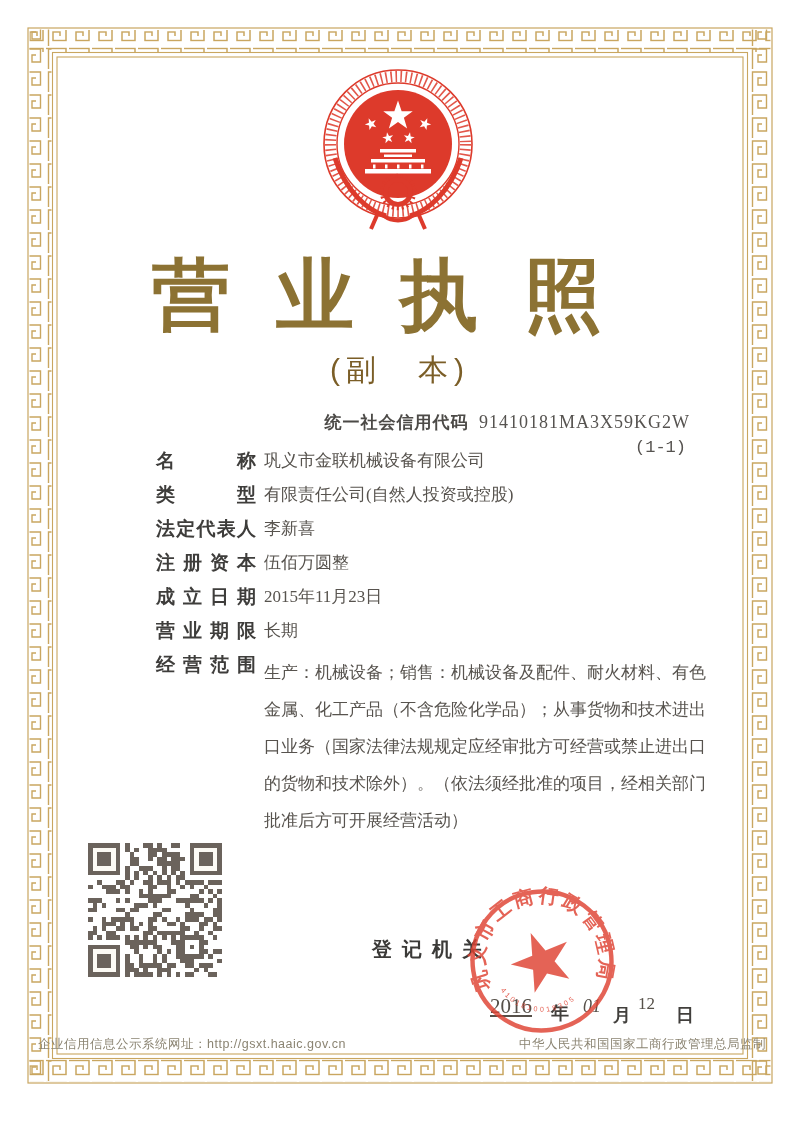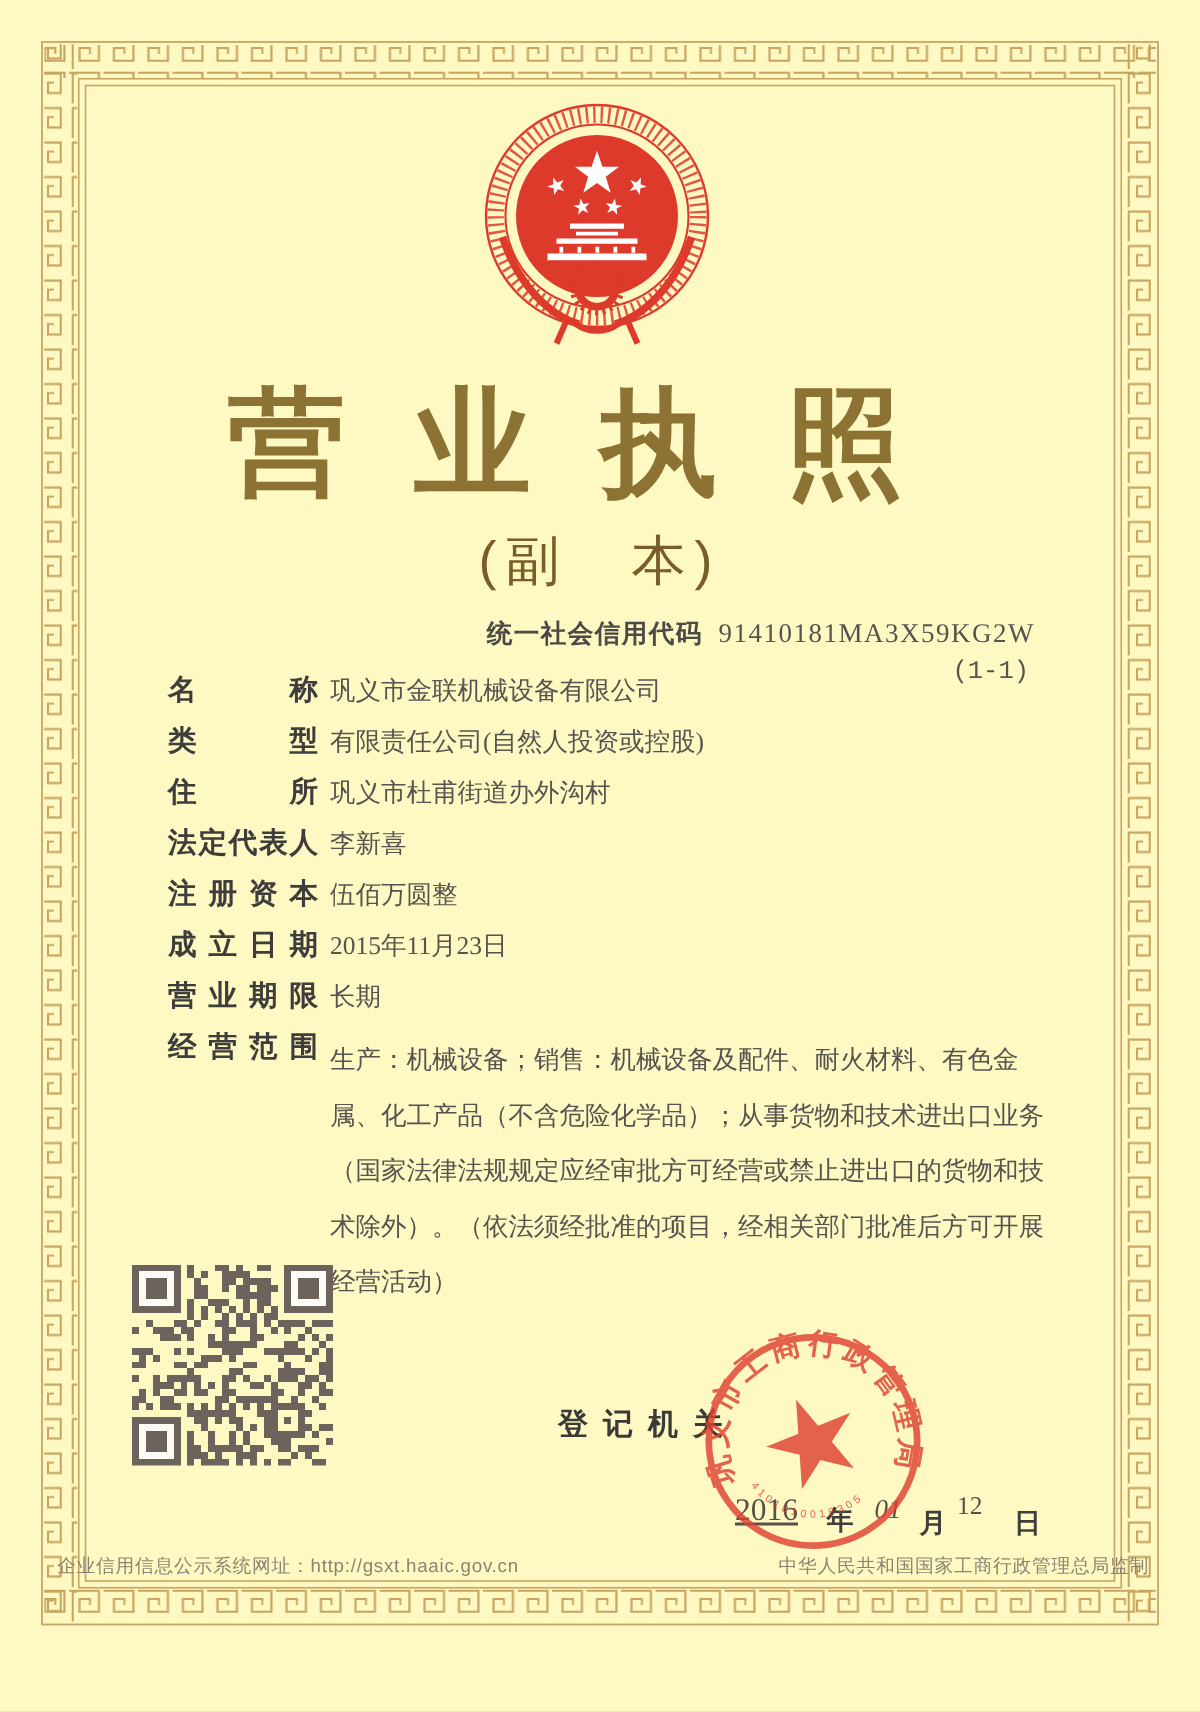--- a/index.html
+++ b/index.html
@@ -1,36 +1,36 @@
 <!DOCTYPE html>
 <html><head>
 <meta charset="utf-8">
 <style>
   html,body{margin:0;padding:0;background:#d9d5ca;}
-  .page{position:relative;width:800px;height:1141px;margin:0 auto;background:#fef9c3;
+  .page{position:relative;width:800px;height:1141px;margin:0 auto;background:#ffffff;
         overflow:hidden;font-family:"Liberation Sans",sans-serif;}
   svg{display:block;}
   .border-svg{position:absolute;left:0;top:0;pointer-events:none;}
 
   .emblem{position:absolute;left:318px;top:64px;width:160px;height:178px;}
 
   .title{position:absolute;left:0;right:0;top:244px;text-align:center;
          font-size:78px;font-weight:bold;color:#8c7233;letter-spacing:46px;white-space:nowrap;}
   .subtitle{position:absolute;left:0;right:0;top:350px;text-align:center;
-         font-size:36px;color:#7b5e27;letter-spacing:6px;}
+         font-size:30px;color:#7b5e27;letter-spacing:6px;}
 
   .codeblock{position:absolute;right:110px;top:398px;text-align:right;line-height:22px;margin-top:13px;}
   .code-label{font-size:17px;font-weight:bold;color:#4c4a47;letter-spacing:1px;}
   .code-value{font-size:18px;color:#565350;font-family:"Liberation Serif",serif;margin-left:6px;letter-spacing:1px;}
   .copy-note{font-size:17px;color:#565350;font-family:Liberation Mono, monospace;padding-right:4px;margin-top:3px;}
 
   .fields{position:absolute;left:112px;top:450px;width:600px;}
   .frow{display:flex;margin-bottom:12px;}
   .flabel{flex:none;width:100px;font-size:19px;font-weight:bold;color:#3e3d3b;
-          text-align:justify;text-align-last:justify;line-height:22px;}
+          text-align:justify;text-align-last:justify;line-height:22px;margin-left:44px;}
   .fvalue{margin-left:8px;width:490px;font-size:17px;color:#57534e;line-height:22px;
           font-family:"Liberation Serif",serif;}
   .frow.scope .fvalue{line-height:37px;}
 
   .qr{position:absolute;left:88px;top:843px;width:134px;height:134px;}
 
   .reg-label{position:absolute;left:372px;top:936px;font-size:20px;font-weight:bold;
              letter-spacing:10px;color:#3b3a38;white-space:nowrap;}
 
   .date-part{position:absolute;white-space:nowrap;}
@@ -119,24 +119,20 @@
   </div>
 
   <div class="fields">
     <div class="frow">
       <span class="flabel">名称</span>
       <span class="fvalue">巩义市金联机械设备有限公司</span>
     </div>
     <div class="frow">
       <span class="flabel">类型</span>
       <span class="fvalue">有限责任公司(自然人投资或控股)</span>
-    </div>
-    <div class="frow">
-      <span class="flabel">住所</span>
-      <span class="fvalue">巩义市杜甫街道办外沟村</span>
     </div>
     <div class="frow">
       <span class="flabel">法定代表人</span>
       <span class="fvalue">李新喜</span>
     </div>
     <div class="frow">
       <span class="flabel">注册资本</span>
       <span class="fvalue">伍佰万圆整</span>
     </div>
     <div class="frow">

